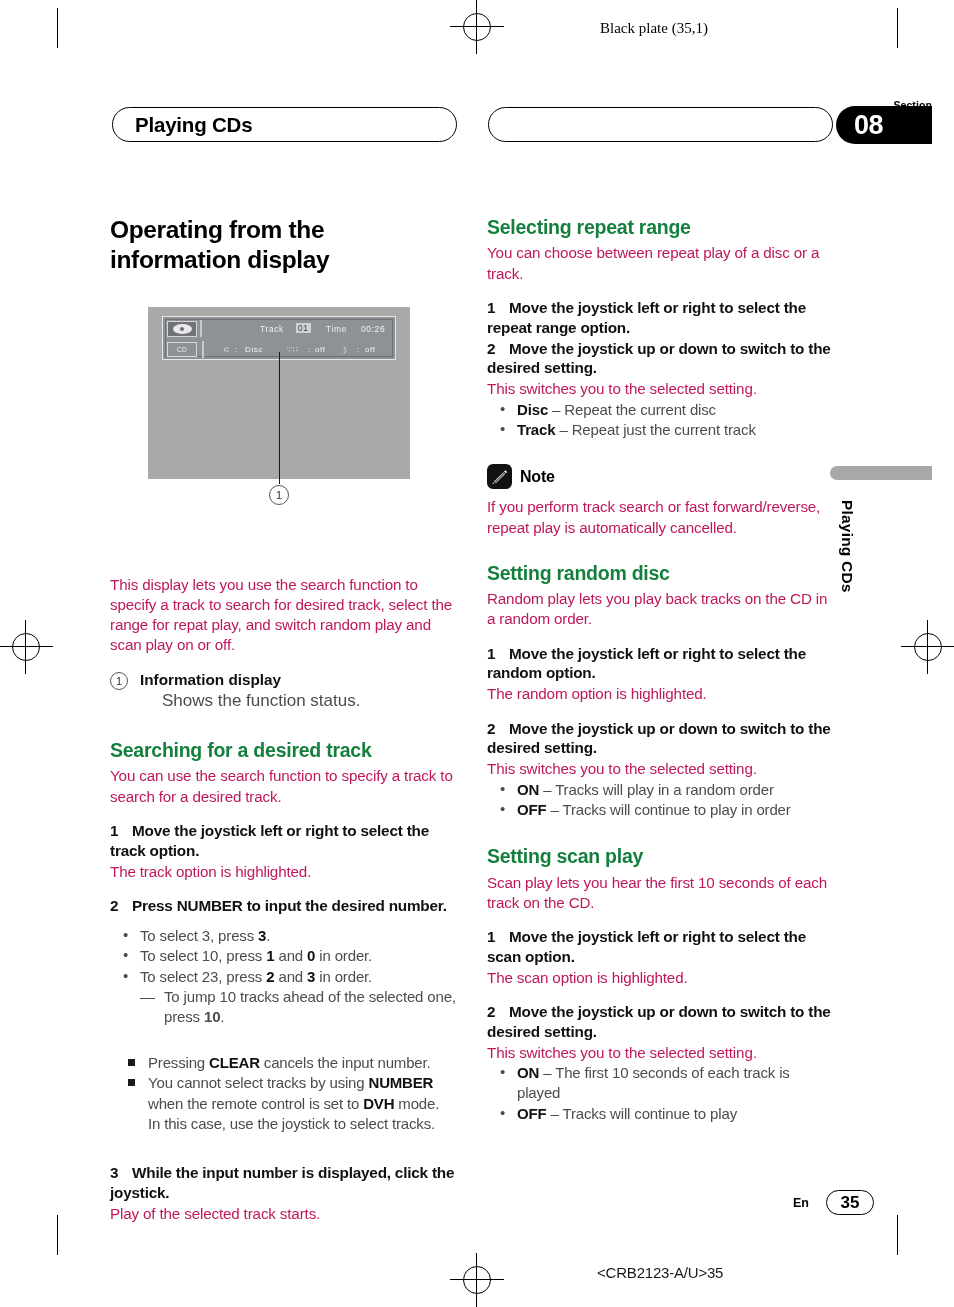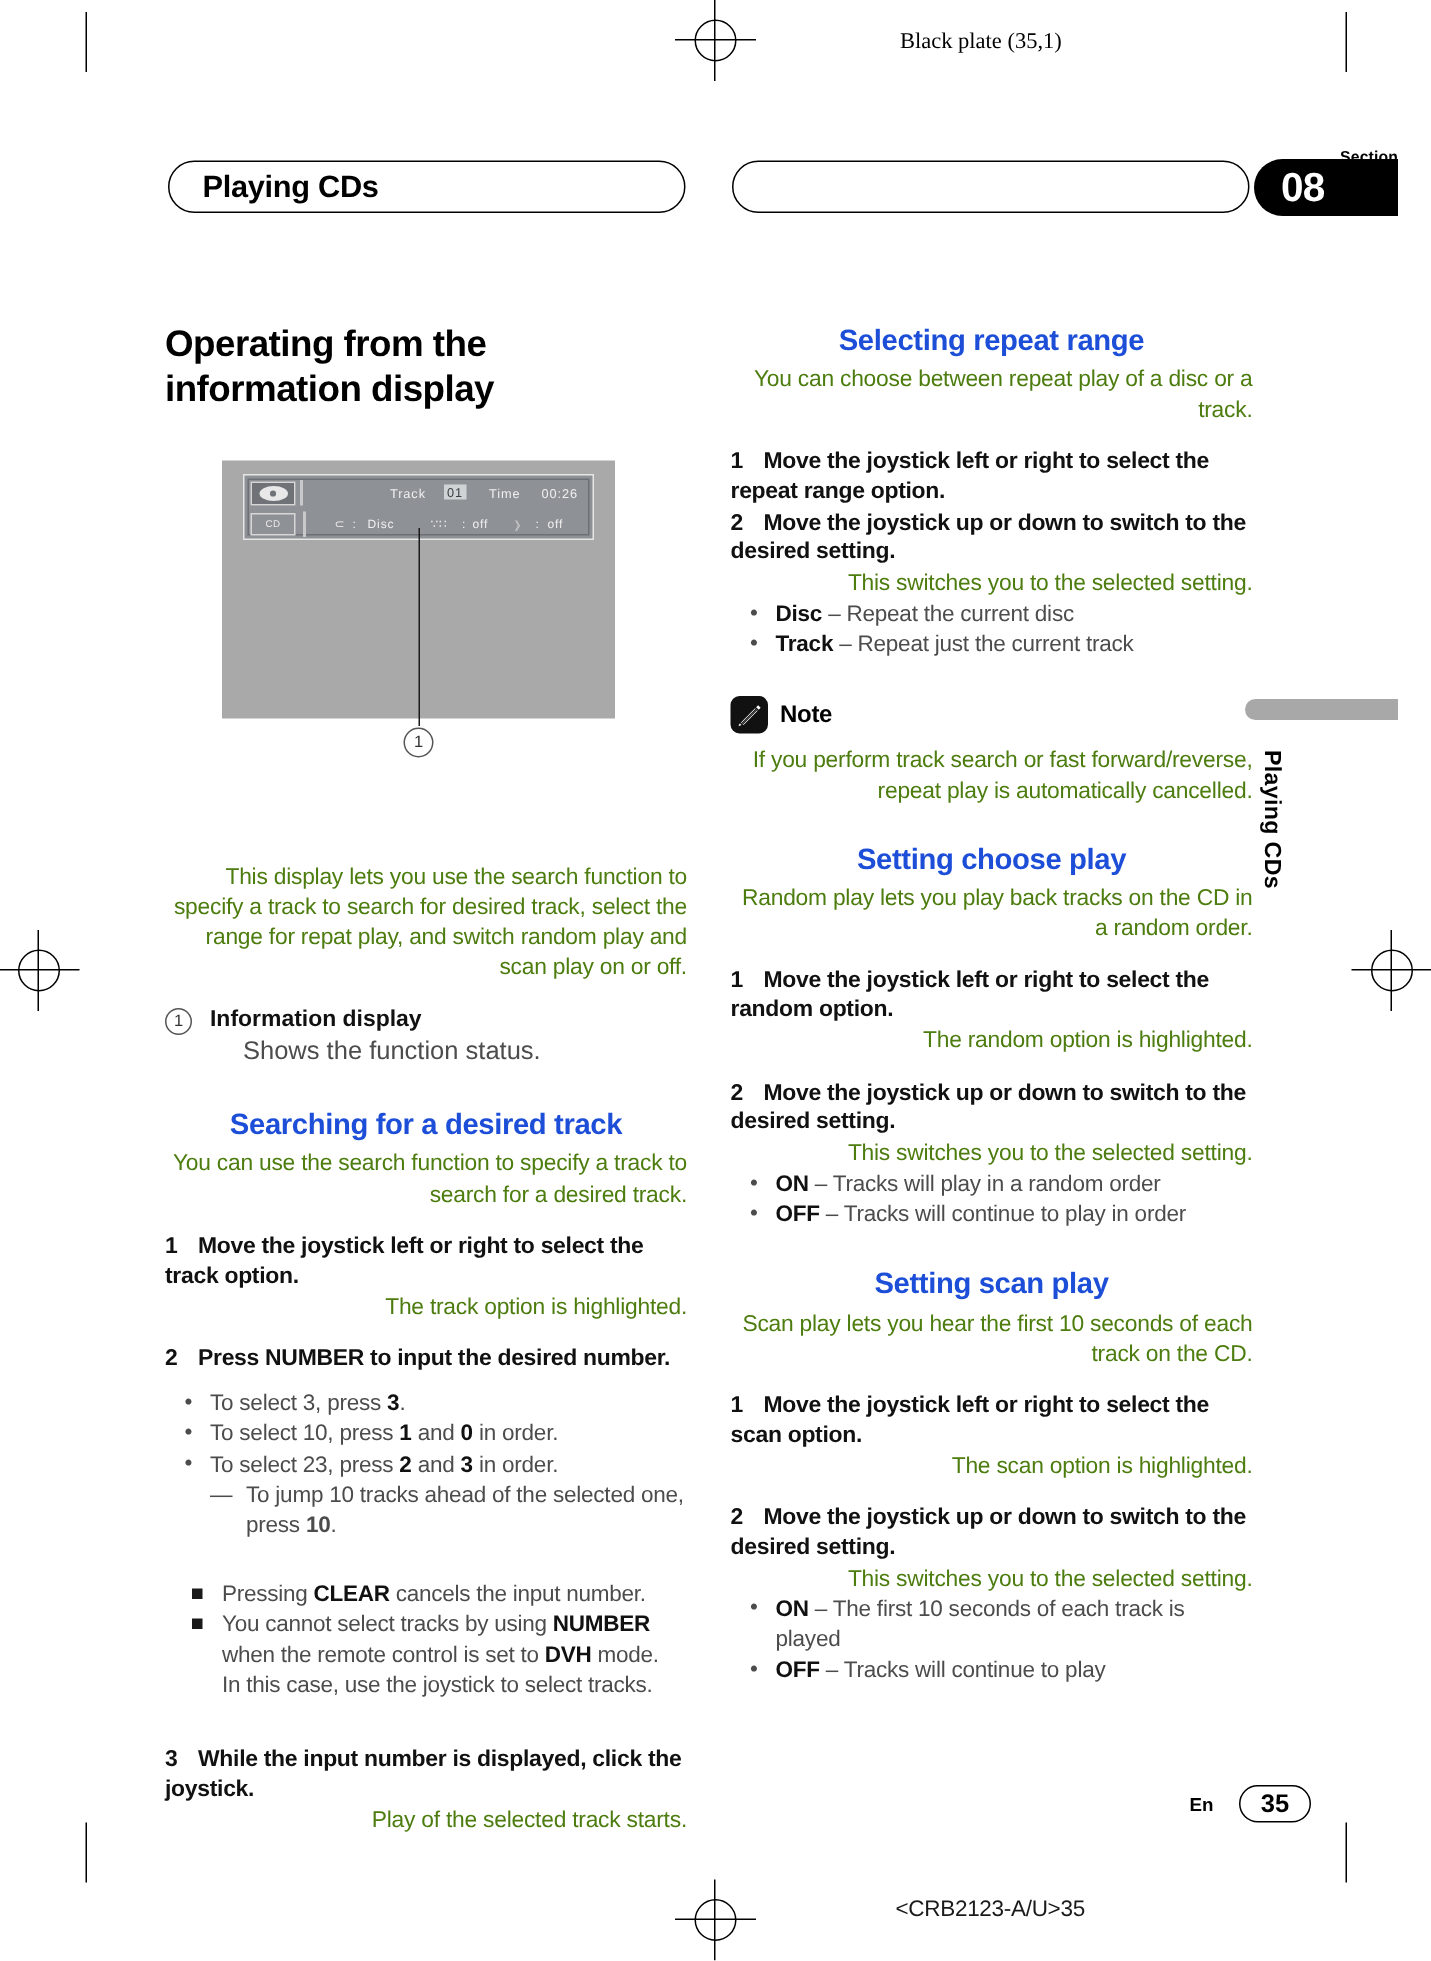--- a/index.html
+++ b/index.html
@@ -57,27 +57,26 @@
   
   .col{position:absolute;top:215px;width:348px;}
   .col-left{left:110px;}
   .col-right{left:487px;}
 
   h1.maj{
     font-size:24.5px;font-weight:bold;color:#000;margin:0 0 16px 0;
     line-height:1.22;letter-spacing:-.35px;
   }
   h2.sub{
-    font-size:19.5px;font-weight:bold;color:#1d4ed8;margin:0 0 4px 0;
-    line-height:1.25;letter-spacing:-.25px;text-align:center;
+    font-size:19.5px;font-weight:bold;color:#15803d;margin:0 0 4px 0;
+    line-height:1.25;letter-spacing:-.25px;
   }
   p.body{
-    font-size:15.2px;color:#4d7c0f;margin:0 0 14px 0;line-height:1.33;
+    font-size:15.2px;color:#be185d;margin:0 0 14px 0;line-height:1.33;
     letter-spacing:-.15px;
-    text-align:right;
   }
   p.body.tight{margin-bottom:0;}
   .step{
     font-size:15.3px;font-weight:bold;color:#111;line-height:1.3;
     margin:0 0 1px 0;letter-spacing:-.2px;
   }
   .step .num{display:inline-block;width:22px;}
   .spacer8{height:9px;}
   .spacer12{height:13px;}
   .spacer22{height:24px;}
@@ -341,21 +340,21 @@
             <path d="M5.1 15.7 L14.5 6.3"></path>
           </g>
         </svg>
       </span>
       <span class="note-label">Note</span>
     </div>
     <p class="body">If you perform track search or fast forward/reverse, repeat play is automatically cancelled.</p>
 
     <div class="spacer8"></div>
 
-    <h2 class="sub">Setting choose play</h2>
+    <h2 class="sub">Setting random disc</h2>
     <p class="body">Random play lets you play back tracks on the CD in a random order.</p>
 
     <div class="step">
       <span class="num">1</span><span>Move the joystick left or right to select the random option.</span>
     </div>
     <p class="body">The random option is highlighted.</p>
 
     <div class="step">
       <span class="num">2</span><span>Move the joystick up or down to switch to the desired setting.</span>
     </div>

